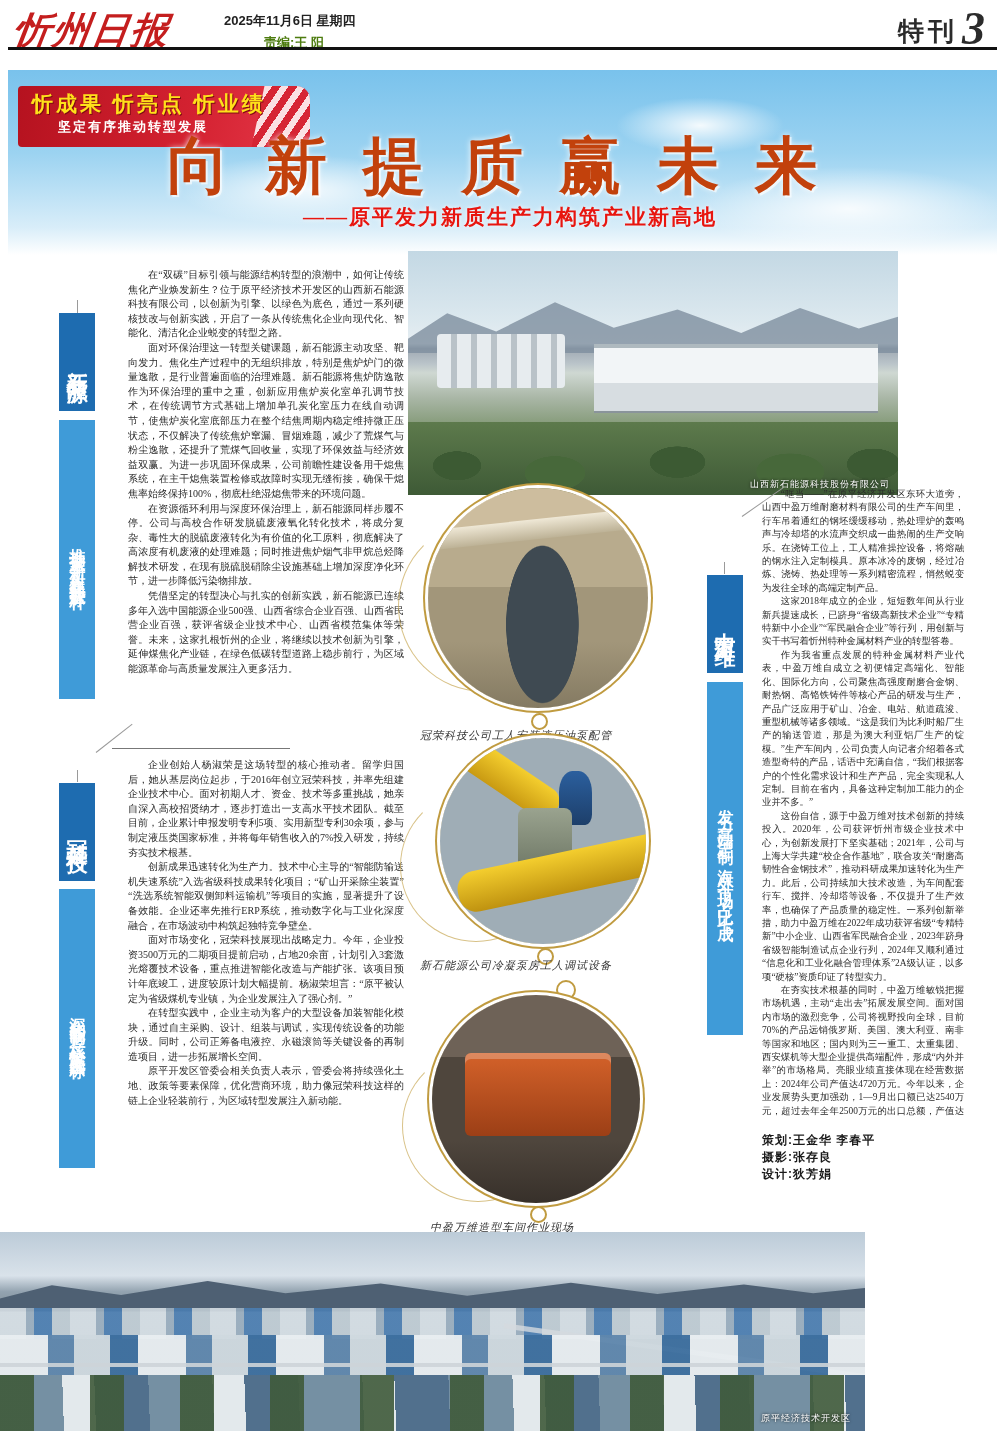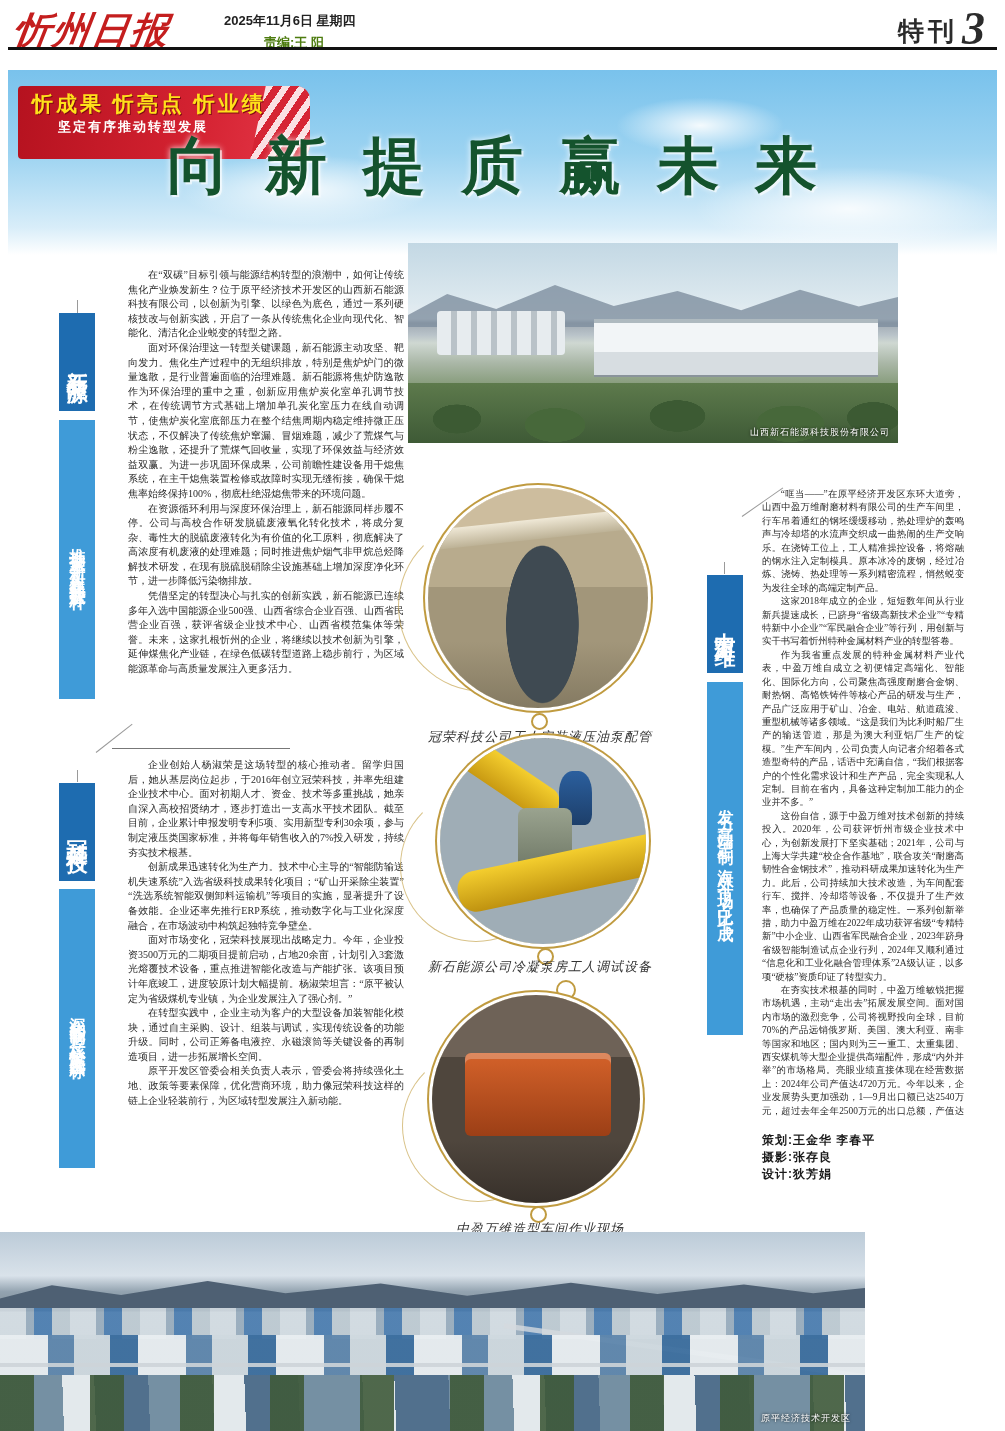--- a/index.html
+++ b/index.html
@@ -19,34 +19,34 @@
             color:#2b2b2b;font-family:"Liberation Serif",serif;}
   .hdr-rule{position:absolute;left:8px;top:47px;width:989px;height:3px;background:#111;}
   
   .sky{position:absolute;left:8px;top:70px;width:989px;height:185px;
        background:
          radial-gradient(120px 40px at 70% 30%,rgba(255,255,255,.9),rgba(255,255,255,0) 70%),
          radial-gradient(180px 50px at 30% 65%,rgba(255,255,255,.8),rgba(255,255,255,0) 70%),
          radial-gradient(220px 60px at 85% 75%,rgba(255,255,255,.85),rgba(255,255,255,0) 70%),
          linear-gradient(#79c2ec 0%,#9cd3f1 45%,#d8edf9 85%,#ffffff 100%);}
   
-  .banner{position:absolute;left:18px;top:86px;width:292px;height:73px;
+  .banner{position:absolute;left:18px;top:86px;width:292px;height:61px;
           background:linear-gradient(100deg,#b5121f,#d42231 60%,#e6394a);
           border-radius:4px 14px 14px 4px;overflow:hidden;}
   .banner:after{content:"";position:absolute;right:-18px;top:0;width:70px;height:100%;
           background:repeating-linear-gradient(115deg,#ffffff 0 7px,#d42231 7px 15px);
           opacity:.85;transform:skewX(-12deg);}
   .banner-l1{position:absolute;left:14px;top:4px;font-size:21px;font-weight:bold;color:#ffe11a;
           letter-spacing:3px;text-shadow:1px 1px 0 #7d0a12;z-index:2;
           font-family:"Liberation Sans",sans-serif;}
   .banner-l2{position:absolute;left:40px;top:32px;font-size:13px;font-weight:bold;color:#ffffff;
           letter-spacing:2px;z-index:2;font-family:"Liberation Sans",sans-serif;}
   
   .headline{position:absolute;left:150px;top:124px;width:720px;text-align:center;
-            font-size:62px;font-weight:bold;color:#14532d;letter-spacing:36px;
+            font-size:62px;font-weight:bold;color:#c2410c;letter-spacing:36px;
             font-family:"Liberation Sans",sans-serif;white-space:nowrap;
             text-shadow:0 0 6px rgba(255,255,255,.9),2px 2px 0 rgba(255,255,255,.6);}
   .subhead{position:absolute;left:150px;top:203px;width:720px;text-align:center;
             font-size:21px;font-weight:bold;color:#e8150f;letter-spacing:2px;
             font-family:"Liberation Serif",serif;
             text-shadow:0 0 4px rgba(255,255,255,.9);}
   
   .vtag{position:absolute;width:36px;background:#1e6cb0;color:#fff;text-align:center;
         writing-mode:vertical-rl;font-weight:bold;font-size:21px;letter-spacing:4px;
         font-family:"Liberation Sans",sans-serif;display:flex;align-items:center;justify-content:center;}
@@ -54,21 +54,21 @@
         writing-mode:vertical-rl;font-weight:bold;font-size:16px;letter-spacing:3px;
         font-family:"Liberation Sans",sans-serif;display:flex;align-items:center;justify-content:center;}
   .hangline{position:absolute;width:1px;background:#9a9a9a;}
   .slash{position:absolute;height:1px;background:#9a9a9a;transform-origin:left center;}
   
   .bodycol{position:absolute;text-align:justify;font-size:10px;line-height:14.6px;color:#2a2a2a;
            overflow:hidden;}
   .bodycol p{margin:0;text-indent:2em;}
   .divider{position:absolute;height:1px;background:#777;}
   
-  .photo-top{position:absolute;left:408px;top:243px;width:490px;height:200px;overflow:hidden;
+  .photo-top{position:absolute;left:408px;top:251px;width:490px;height:244px;overflow:hidden;
       background:linear-gradient(#c3d8e4 0%,#dde9ef 30%,#e8eef2 38%,#9fa9b2 40%,#b9c3c9 46%,
                  #cfd8d2 50%,#aab7a7 60%,#6f8a5e 78%,#46633c 100%);}
   .photo-top .mountain{position:absolute;left:0;top:12%;width:100%;height:30%;
       background:#7e8fa0;background:#7e8f9f;
       clip-path:polygon(0 80%,8% 45%,18% 70%,30% 30%,42% 65%,55% 40%,68% 72%,80% 38%,92% 66%,100% 50%,100% 100%,0 100%);
       opacity:.8;}
   .photo-top .bigshed{position:absolute;left:38%;top:38%;width:58%;height:26%;
       background:linear-gradient(#f2f5f7 0 55%,#d7dde1 55% 100%);
       box-shadow:0 2px 0 #8a949b;border-top:4px solid #aeb9bf;}
   .photo-top .silos{position:absolute;left:6%;top:34%;width:26%;height:22%;
@@ -82,21 +82,21 @@
         radial-gradient(56px 30px at 78% 68%,#47683a 60%,rgba(0,0,0,0) 61%),
         radial-gradient(44px 26px at 95% 58%,#3c5a33 60%,rgba(0,0,0,0) 61%),
         linear-gradient(#5d7a4c,#3e5a36);}
   .photo-top .road{position:absolute;left:20%;bottom:8%;width:60%;height:7%;
       background:#b9b9b3;transform:skewX(-30deg);opacity:.8;}
   .photo-cap{position:absolute;color:#ffffff;font-size:9px;letter-spacing:1px;
       text-shadow:0 0 3px #000;font-family:"Liberation Sans",sans-serif;}
   
   .circ{position:absolute;border-radius:50%;overflow:hidden;
         box-shadow:0 0 0 3px #fff,0 0 0 5px #c09b40;}
-  .circ-cap{position:absolute;font-size:13px;color:#333;font-style:italic;text-align:center;
+  .circ-cap{position:absolute;font-size:11px;color:#333;font-style:italic;text-align:left;
         letter-spacing:1px;font-family:"Liberation Serif",serif;}
   .ringlet{position:absolute;border:2px solid #c09b40;border-radius:50%;background:#fff;}
   .arc{position:absolute;border:1px solid #c8a855;border-radius:50%;
        border-right-color:transparent;border-top-color:transparent;opacity:.7;}
   .c1{background:
       linear-gradient(115deg,rgba(255,255,255,.25) 0 12%,rgba(0,0,0,0) 12%),
       radial-gradient(60px 130px at 52% 62%,#3f4a52 0 60%,rgba(0,0,0,0) 61%),
       linear-gradient(#cdbd9e 0 18%,#b8ab8d 18% 45%,#a2967a 45% 70%,#847a62 100%);}
   .c1 .pipe{position:absolute;left:0;top:14%;width:100%;height:9%;
       background:linear-gradient(#efe8d6,#bdb296);transform:rotate(-6deg);}
@@ -149,20 +149,21 @@
   <div class="hdr-section">特刊</div>
   <div class="hdr-pageno">3</div>
   <div class="hdr-rule"></div>
 
   <div class="sky"></div>
   <div class="banner">
     <div class="banner-l1">忻成果 忻亮点 忻业绩</div>
     <div class="banner-l2">坚定有序推动转型发展</div>
   </div>
   <div class="headline">向新提质赢未来</div>
+  <div class="subhead">——原平发力新质生产力构筑产业新高地</div>
 
   <div class="photo-top">
     <div class="mountain"></div>
     <div class="silos"></div>
     <div class="bigshed"></div>
     <div class="road"></div>
     <div class="trees"></div>
     <div class="photo-cap" style="right:8px;bottom:4px;">山西新石能源科技股份有限公司</div>
   </div>
 

